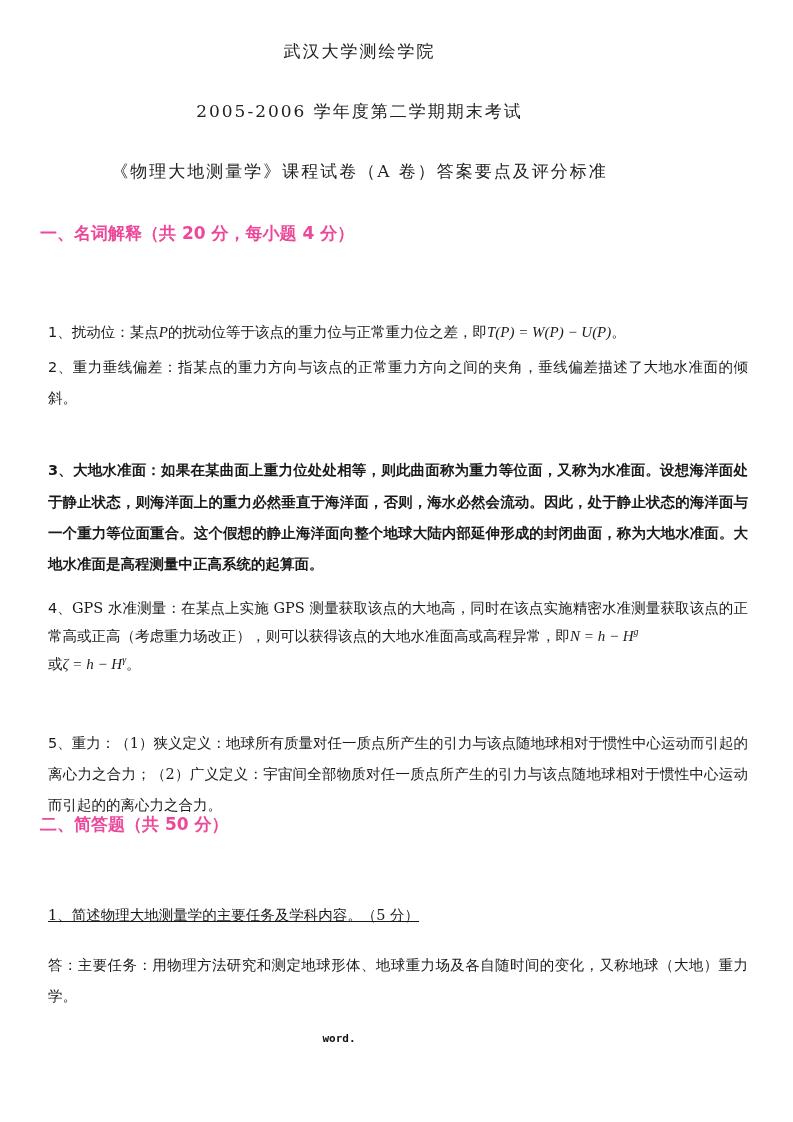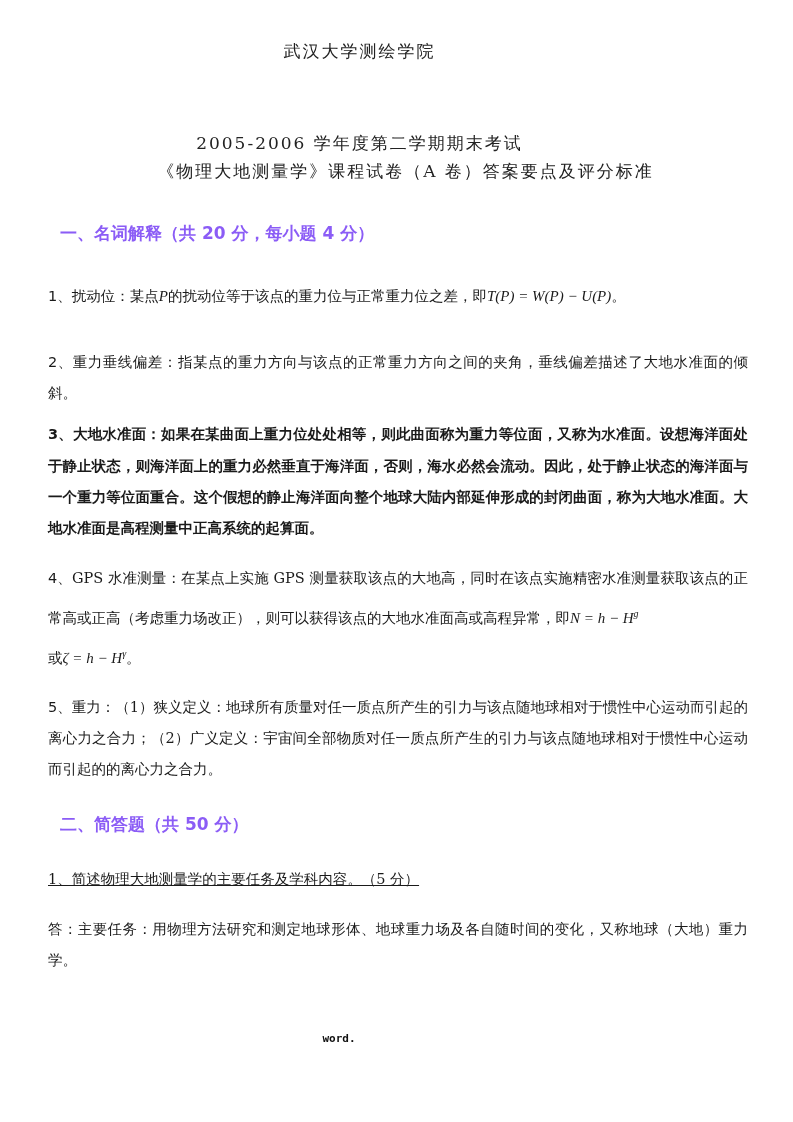--- a/index.html
+++ b/index.html
@@ -6,63 +6,64 @@
   body {
     width: 793px; height: 1122px; position: relative; overflow: hidden;
     color: #1a1a1a;
     font-family: "DejaVu Serif", "Liberation Serif", serif;
   }
   .center-line {
     position: absolute; left: 0; width: 719px; text-align: center;
     font-size: 17px; letter-spacing: 2px; color: #222;
   }
   .heading {
-    position: absolute; left: 60px;
+    position: absolute; left: 40px;
     font-family: "DejaVu Sans", "Liberation Sans", sans-serif;
-    font-weight: bold; font-size: 17px; color: #8b5cf6;
+    font-weight: bold; font-size: 17px; color: #ec4899;
   }
   .para {
     position: absolute; left: 48px; width: 700px;
     font-size: 14.5px; line-height: 31px; color: #1a1a1a;
     text-align: justify;
+    margin-top: 36px;
   }
   .num { font-family: "DejaVu Sans", "Liberation Sans", sans-serif; }
   .math { font-family: "Liberation Serif", "DejaVu Serif", serif; font-style: italic; font-size: 15px; }
   .math sup { font-size: 10px; }
   .bold { font-weight: normal; font-family: "DejaVu Sans", "Liberation Sans", sans-serif; }
   .footer {
     position: absolute; left: 0; width: 678px; top: 1032px; text-align: center;
     font-family: "DejaVu Sans Mono", "Liberation Mono", monospace;
     font-weight: bold; font-size: 11px; color: #111;
   }
 </style>
 </head>
 <body>
 
 <div>
 
   <div class="center-line" style="top:40px;">武汉大学测绘学院</div>
-  <div class="center-line" style="top:100px;margin-top:32px;">2005-2006 学年度第二学期期末考试</div>
-  <div class="center-line" style="top:160px;padding-left:46px;">《物理大地测量学》课程试卷（A 卷）答案要点及评分标准</div>
+  <div class="center-line" style="top:100px;">2005-2006 学年度第二学期期末考试</div>
+  <div class="center-line" style="top:160px;">《物理大地测量学》课程试卷（A 卷）答案要点及评分标准</div>
 
   <div class="heading" style="top:222px;">一、名词解释（共 20 分，每小题 4 分）</div>
 
   <div class="para" style="top:281px;">
     <span class="num">1、</span><span>扰动位：某点</span><span class="math">P</span><span>的扰动位等于该点的重力位与正常重力位之差，即</span><span class="math">T(P) = W(P) − U(P)</span><span>。</span>
   </div>
 
-  <div class="para" style="top:347px;">
+  <div class="para" style="top:316px;">
     <span class="num">2、</span><span>重力垂线偏差：指某点的重力方向与该点的正常重力方向之间的夹角，垂线偏差描述了大地水准面的倾斜。</span>
   </div>
 
   <div class="para" style="top:418px;font-weight:bold;">
     <span class="num">3、</span><span>大地水准面：如果在某曲面上重力位处处相等，则此曲面称为重力等位面，又称为水准面。设想海洋面处于静止状态，则海洋面上的重力必然垂直于海洋面，否则，海水必然会流动。因此，处于静止状态的海洋面与一个重力等位面重合。这个假想的静止海洋面向整个地球大陆内部延伸形成的封闭曲面，称为大地水准面。大地水准面是高程测量中正高系统的起算面。</span>
   </div>
 
-  <div class="para" style="top:560px; line-height:36px;">
+  <div class="para" style="top:560px; line-height:24px;">
     <span class="num">4、</span><span>GPS 水准测量：在某点上实施 GPS 测量获取该点的大地高，同时在该点实施精密水准测量获取该点的正常高或正高（考虑重力场改正），则可以获得该点的大地水准面高或高程异常，即</span><span class="math"><span>N = h − H</span><sup>g</sup></span><br><span>或</span><span class="math"><span>ζ = h − H</span><sup>γ</sup></span><span>。</span>
   </div>
 
   <div class="para" style="top:692px;">
     <span class="num">5、</span><span>重力：（1）狭义定义：地球所有质量对任一质点所产生的引力与该点随地球相对于惯性中心运动而引起的离心力之合力；（2）广义定义：宇宙间全部物质对任一质点所产生的引力与该点随地球相对于惯性中心运动而引起的的离心力之合力。</span>
   </div>
 
   <div class="heading" style="top:813px;">二、简答题（共 50 分）</div>
 
   <div class="para" style="top:864px;text-decoration:underline;">1、简述物理大地测量学的主要任务及学科内容。（5 分）</div>

